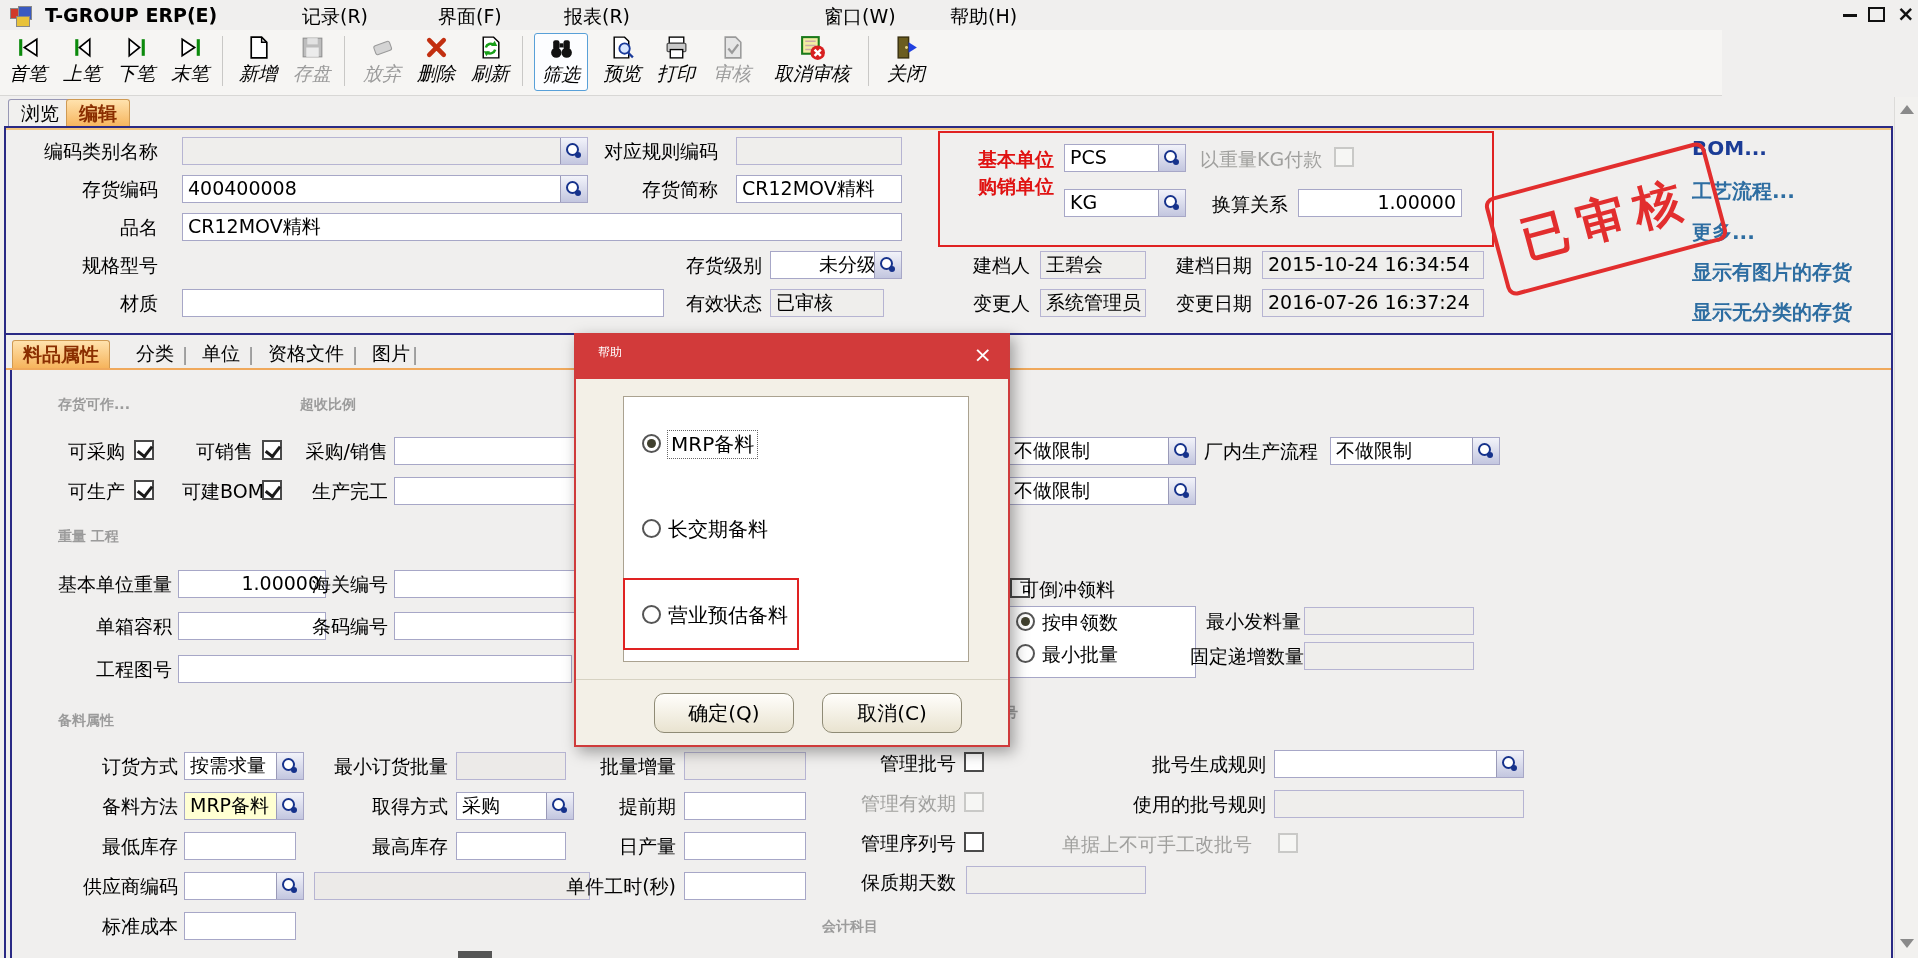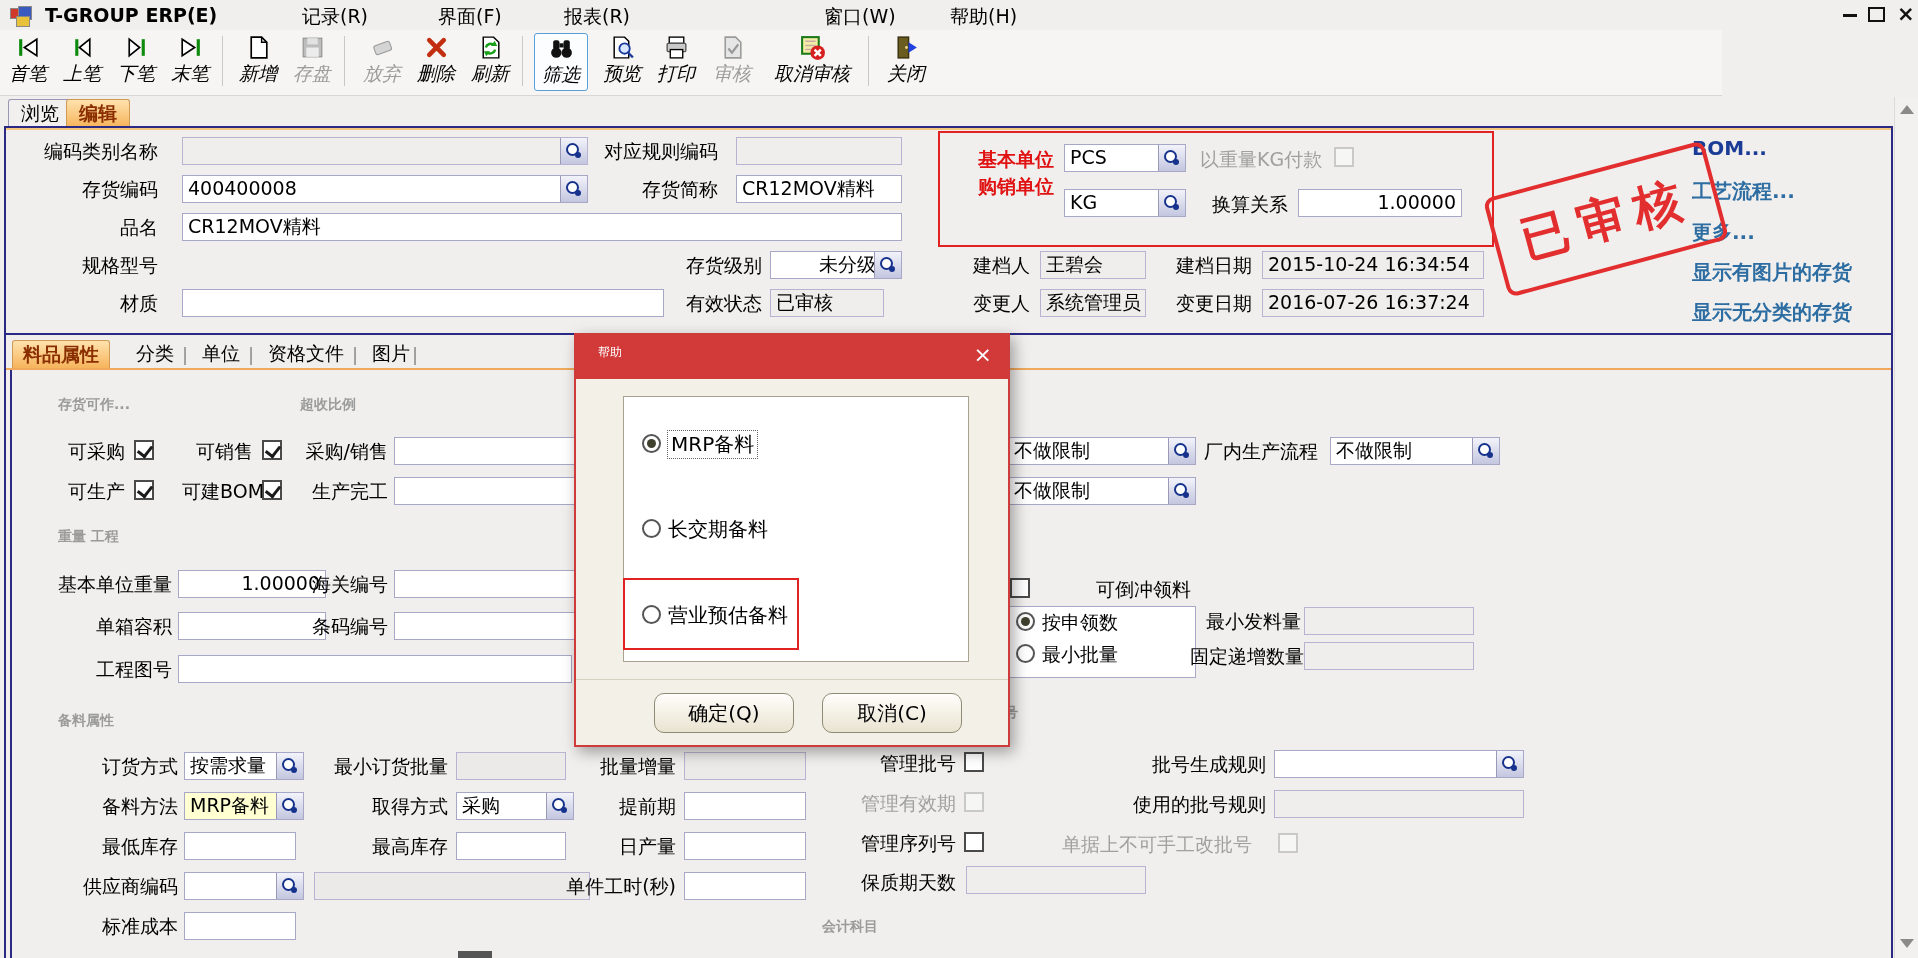--- a/index.html
+++ b/index.html
@@ -369,21 +369,21 @@
   </div>
   <div class="lbl" style="left:1204px;top:438px;">厂内生产流程</div>
   <div class="fld lk" style="left:1330px;top:437px;width:170px;">
     <span>不做限制</span><span class="lkbtn"></span>
   </div>
   <div class="fld lk" style="left:1008px;top:477px;width:188px;">
     <span>不做限制</span><span class="lkbtn"></span>
   </div>
 
   <div class="chk" style="left:1010px;top:578px;"></div>
-  <div class="lbl" style="left:1096px;top:576px;text-align:right;">可倒冲领料</div>
+  <div class="lbl" style="left:1020px;top:576px;text-align:right;">可倒冲领料</div>
 
   <div class="abs" style="left:1006px;top:606px;width:190px;height:72px;background:#fff;border:1px solid #a7a7c7;box-sizing:border-box;"></div>
   <div class="radio on" style="left:1016px;top:612px;"></div>
   <div class="lbl" style="left:1042px;top:609px;">按申领数</div>
   <div class="radio" style="left:1016px;top:644px;"></div>
   <div class="lbl" style="left:1042px;top:641px;">最小批量</div>
 
   <div class="lbl r" style="left:1206px;top:608px;width:90px;">最小发料量</div>
   <div class="fld ro" style="left:1304px;top:607px;width:170px;"></div>
   <div class="lbl r" style="left:1190px;top:643px;width:106px;">固定递增数量</div>

